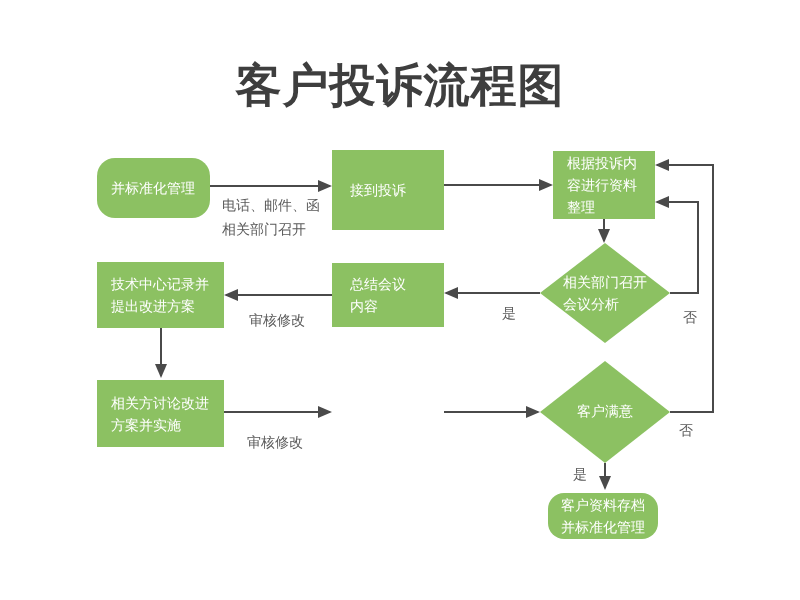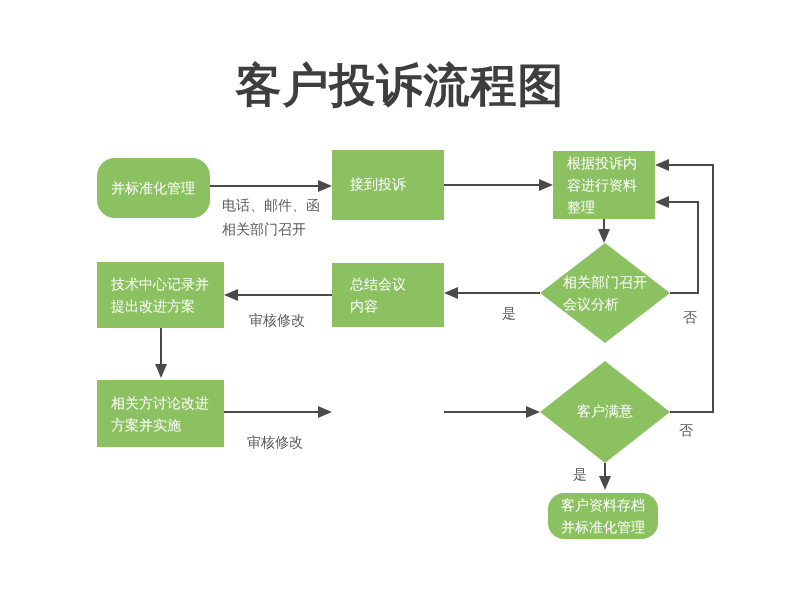--- a/index.html
+++ b/index.html
@@ -60,21 +60,21 @@
   }
   .diamond {
     clip-path: polygon(50% 0, 100% 50%, 50% 100%, 0 50%);
   }
   .diamond.single {
     text-align: center;
     font-family: Liberation Mono, monospace;
   }
   
   .n-start    { left: 97px;  top: 158px; width: 113px; height: 60px; padding-left: 14px; }
-  .n-receive  { left: 332px; top: 150px; width: 112px; height: 70px; padding-left: 18px; font-family: Liberation Serif, serif; }
+  .n-receive  { left: 332px; top: 150px; width: 112px; height: 80px; padding-left: 18px; }
   .n-organize { left: 553px; top: 151px; width: 102px; height: 68px; padding-left: 14px; }
   .n-meeting  { left: 540px; top: 243px; width: 130px; height: 100px; }
   .n-summary  { left: 332px; top: 263px; width: 112px; height: 64px; padding-left: 18px; }
   .n-record   { left: 97px;  top: 262px; width: 127px; height: 66px; padding-left: 14px; }
   .n-discuss  { left: 97px;  top: 380px; width: 127px; height: 67px; padding-left: 14px; }
   .n-notify   { left: 332px; top: 382px; width: 112px; height: 66px; padding-left: 16px; }
   .n-satisfied{ left: 540px; top: 361px; width: 130px; height: 102px; }
   .n-archive  { left: 548px; top: 493px; width: 110px; height: 46px; border-radius: 16px; }
   .edge-label {
     position: absolute;

